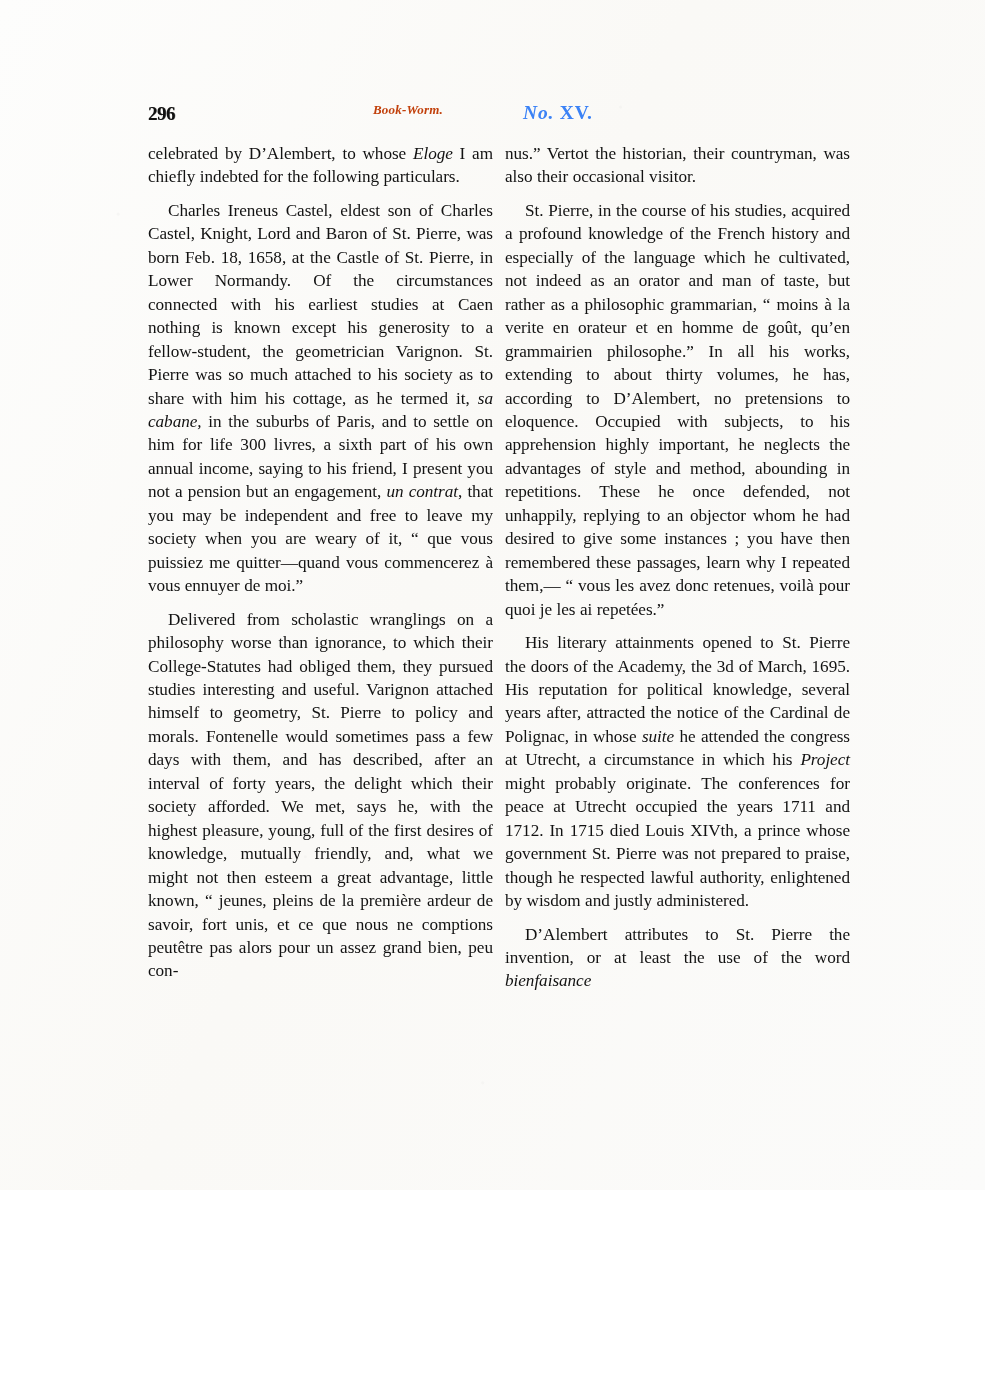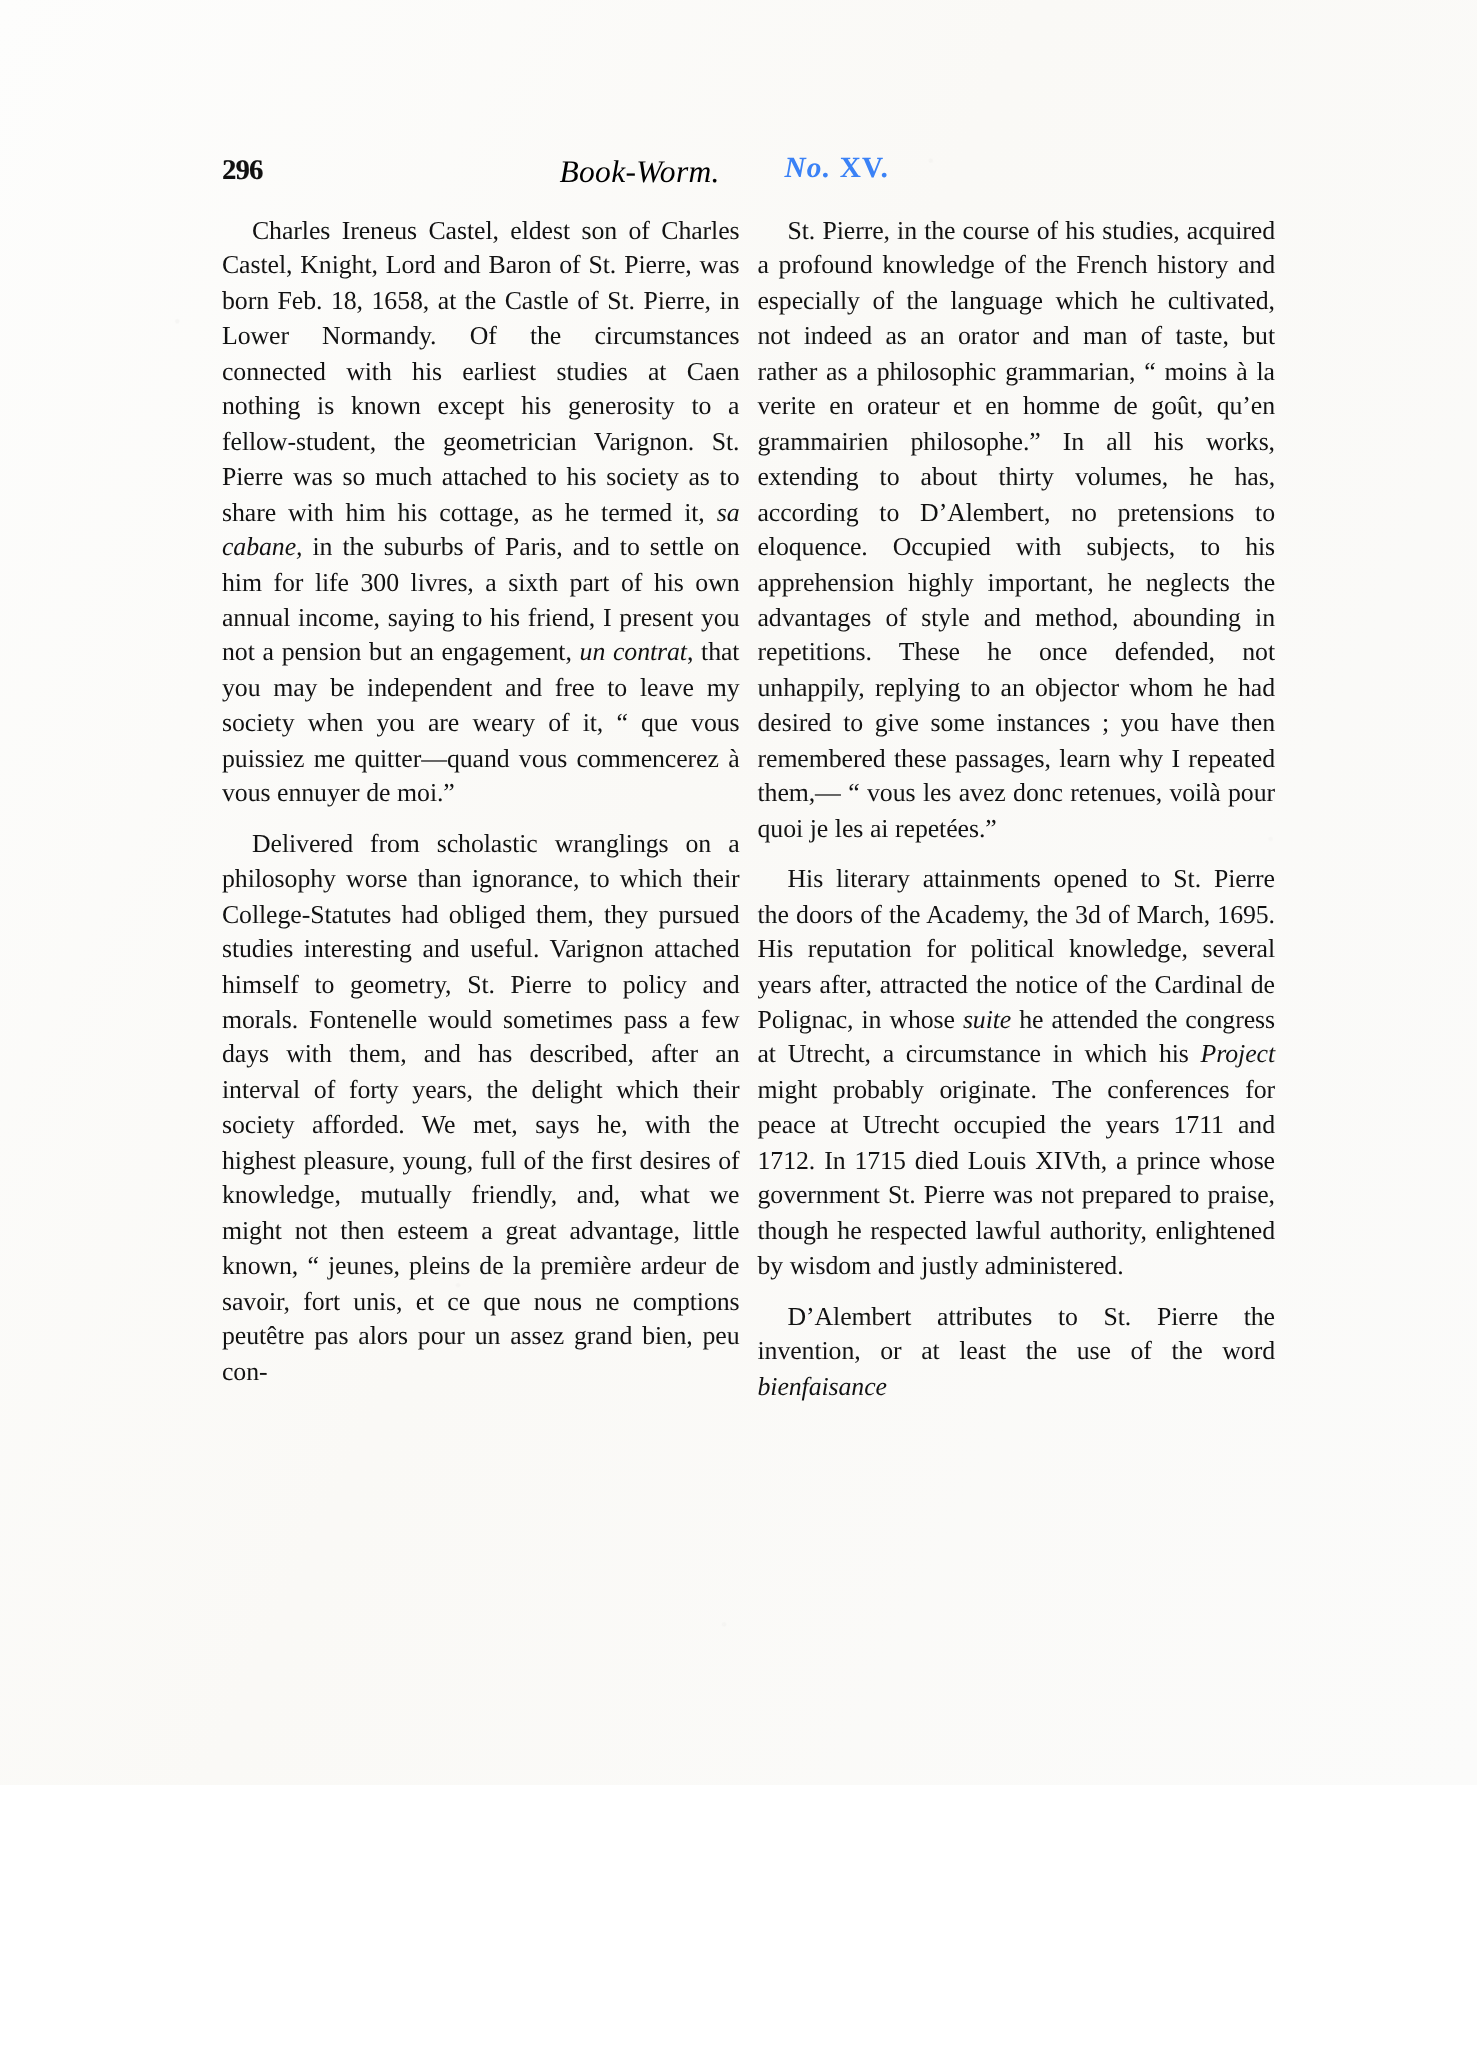--- a/index.html
+++ b/index.html
@@ -57,24 +57,24 @@
     font-size: 19px;
     letter-spacing: -0.5px;
     color: #111;
     text-shadow: 0.4px 0.3px 0 rgba(0,0,0,0.45);
   }
   .head-title {
     position: absolute;
     left: 225px;
     top: 2px;
     font-style: italic;
-    font-weight: normal;
-    font-size: 21px;
+    font-weight: bold;
+    font-size: 13px;
     letter-spacing: 0.2px;
-    color: #000000;
+    color: #c2410c;
     white-space: nowrap;
   }
   .head-issue {
     position: absolute;
     left: 375px;
     top: 2px;
     font-size: 19.5px;
     font-weight: bold;
     letter-spacing: 0.8px;
     color: #3b82f6;
@@ -135,24 +135,26 @@
       <span class="folio">296</span>
       <span class="head-title">Book-Worm.</span>
       <span class="head-issue">
         <span class="num">No.</span>
         <span>XV.</span>
       </span>
     </div>
 
     <div class="columns">
       <div class="col" id="col-left">
+          <p class="para"><span>celebrated by D’Alembert, to whose </span><i>Eloge</i><span> I am chiefly indebted for the following particulars.</span></p>
           <p class="para indent"><span>Charles Ireneus Castel, eldest son of Charles Castel, Knight, Lord and Baron of St. Pierre, was born Feb. 18, 1658, at the Castle of St. Pierre, in Lower Normandy. Of the circumstances connected with his earliest studies at Caen nothing is known except his generosity to a fellow-student, the geometrician Varignon. St. Pierre was so much attached to his society as to share with him his cottage, as he termed it, </span><i>sa cabane,</i><span> in the suburbs of Paris, and to settle on him for life 300 livres, a sixth part of his own annual income, saying to his friend, I present you not a pension but an engagement, </span><i>un contrat</i><span>, that you may be independent and free to leave my society when you are weary of it, “ que vous puissiez me quitter—quand vous commencerez à vous ennuyer de moi.”</span></p>
           <p class="para indent"><span>Delivered from scholastic wranglings on a philosophy worse than ignorance, to which their College-Statutes had obliged them, they pursued studies interesting and useful. Varignon attached himself to geometry, St. Pierre to policy and morals. Fontenelle would sometimes pass a few days with them, and has described, after an interval of forty years, the delight which their society afforded. We met, says he, with the highest pleasure, young, full of the first desires of knowledge, mutually friendly, and, what we might not then esteem a great advantage, little known, “ jeunes, pleins de la première ardeur de savoir, fort unis, et ce que nous ne comptions peutêtre pas alors pour un assez grand bien, peu con-</span></p>
         </div>
       <div class="col" id="col-right">
+          <p class="para"><span>nus.” Vertot the historian, their countryman, was also their occasional visitor.</span></p>
           <p class="para indent"><span>St. Pierre, in the course of his studies, acquired a profound knowledge of the French history and especially of the language which he cultivated, not indeed as an orator and man of taste, but rather as a philosophic grammarian, “ moins à la verite en orateur et en homme de goût, qu’en grammairien philosophe.” In all his works, extending to about thirty volumes, he has, according to D’Alembert, no pretensions to eloquence. Occupied with subjects, to his apprehension highly important, he neglects the advantages of style and method, abounding in repetitions. These he once defended, not unhappily, replying to an objector whom he had desired to give some instances ; you have then remembered these passages, learn why I repeated them,— “ vous les avez donc retenues, voilà pour quoi je les ai repetées.”</span></p>
           <p class="para indent"><span>His literary attainments opened to St. Pierre the doors of the Academy, the 3d of March, 1695. His reputation for political knowledge, several years after, attracted the notice of the Cardinal de Polignac, in whose </span><i>suite</i><span> he attended the congress at Utrecht, a circumstance in which his </span><i>Project</i><span> might probably originate. The conferences for peace at Utrecht occupied the years 1711 and 1712. In 1715 died Louis XIVth, a prince whose government St. Pierre was not prepared to praise, though he respected lawful authority, enlightened by wisdom and justly administered.</span></p>
           <p class="para indent"><span>D’Alembert attributes to St. Pierre the invention, or at least the use of the word </span><i>bienfaisance</i></p>
         </div>
     </div>
 
   </div>
 </div>
 
 </body></html>

